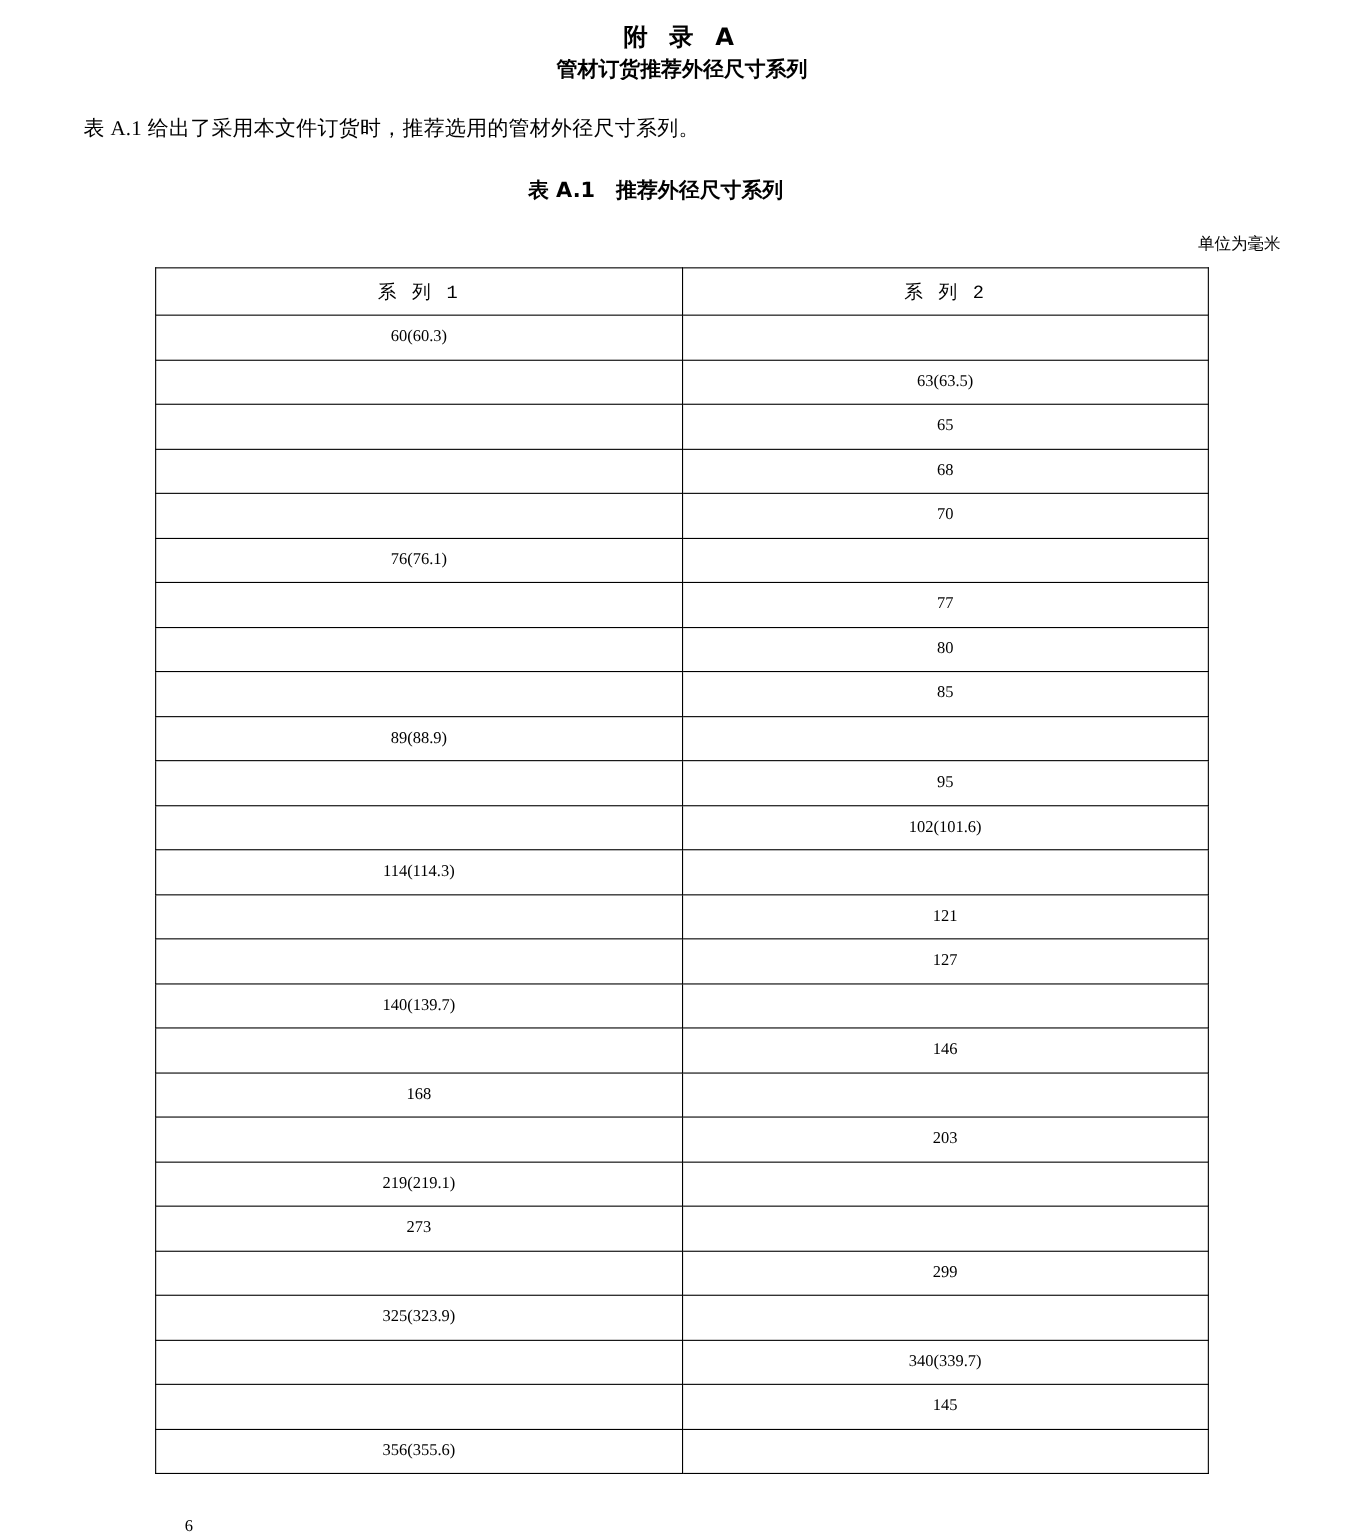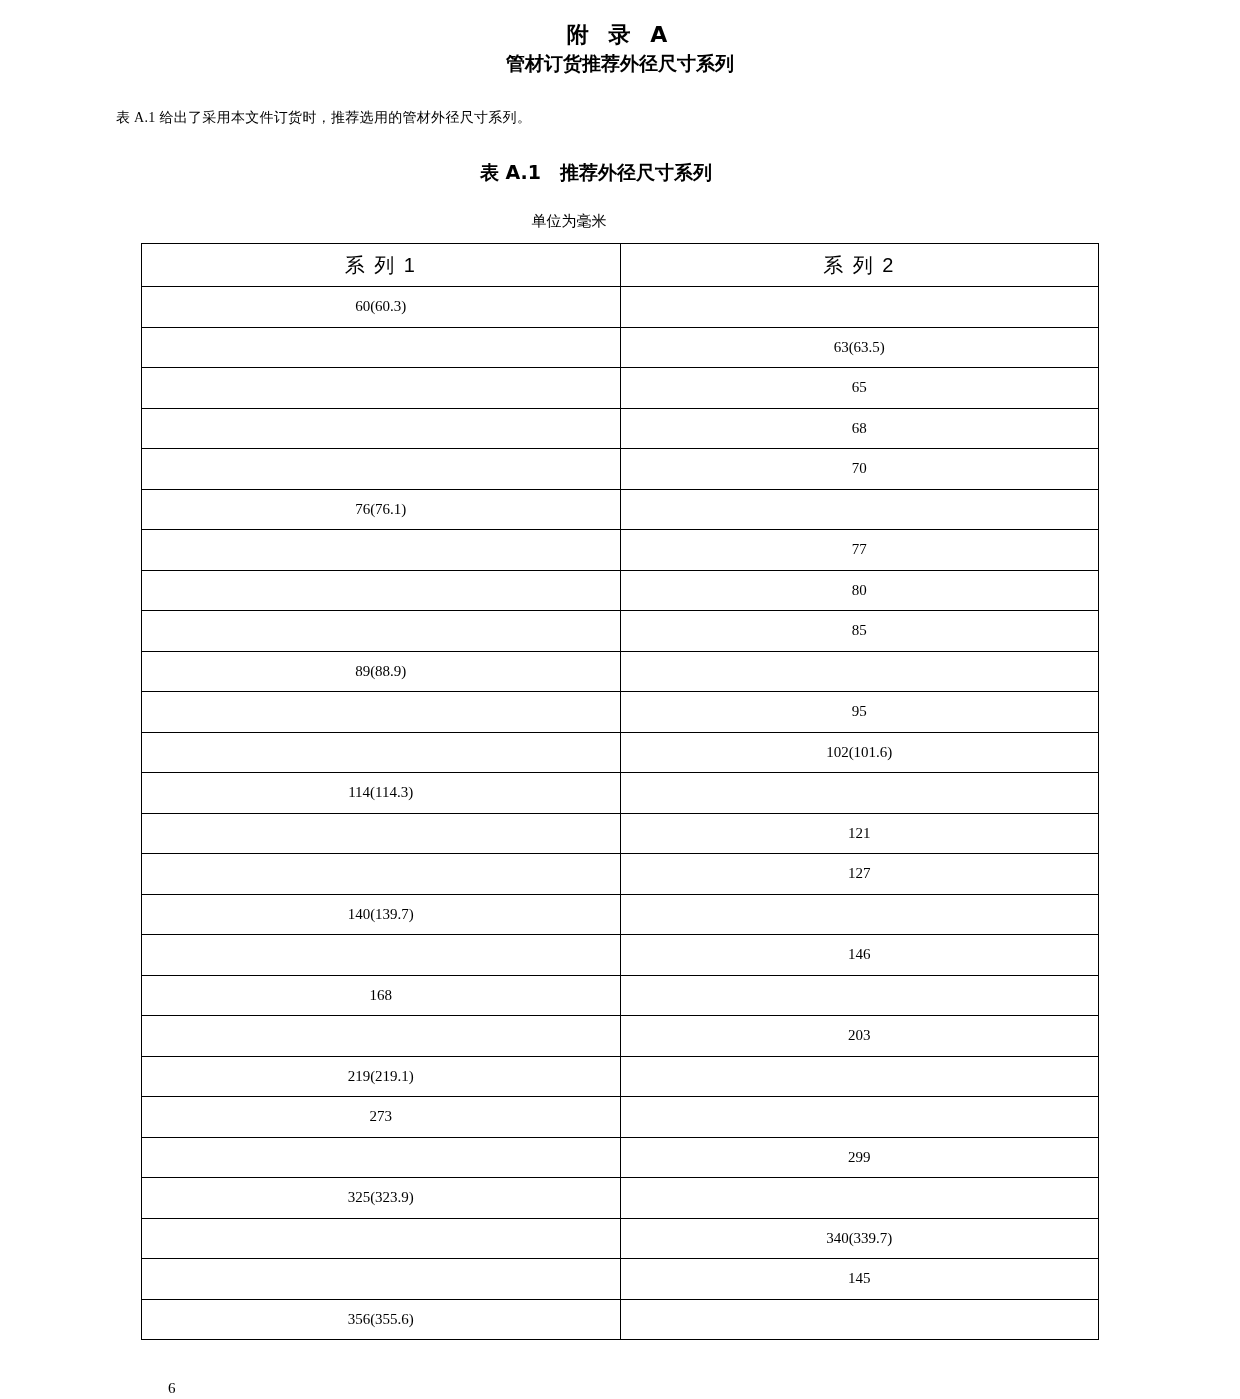--- a/index.html
+++ b/index.html
@@ -40,58 +40,58 @@
   }
   .appendix-name {
     text-align: center;
     font-family: "DejaVu Sans", "Liberation Sans", sans-serif;
     font-weight: bold;
     font-size: 19px;
     margin-top: 0;
     line-height: 26px;
   }
   .intro-para {
-    font-size: 14px;
+    font-size: 19px;
     line-height: 28px;
     margin: 28px 0 0 0;
-    padding-left: 116px;
+    padding-left: 76px;
     letter-spacing: 0.3px;
   }
   .table-caption {
     text-align: center;
     font-family: "DejaVu Sans", "Liberation Sans", sans-serif;
     font-weight: bold;
     font-size: 19px;
     margin-top: 28px;
     padding-right: 48px;
   }
   .unit-note {
-    text-align: center;
+    text-align: right;
     font-size: 15px;
     margin-top: 26px;
-    padding-right: 102px;
+    padding-right: 76px;
   }
   table.dim-table {
     border-collapse: collapse;
     width: 958px;
     margin: 12px auto 0 auto;
     table-layout: fixed;
   }
   table.dim-table th,
   table.dim-table td {
     border: 1px solid #000000;
     height: 37.5px;
     text-align: center;
     vertical-align: middle;
     font-size: 15px;
     font-family: "Liberation Serif", "DejaVu Serif", serif;
   }
   table.dim-table th {
-    font-size: 20px;
-    font-family: Liberation Sans, sans-serif;
+    font-size: 17px;
+    font-family: Liberation Mono, monospace;
     font-weight: normal;
     letter-spacing: 2px;
     height: 40px;
   }
   .page-number {
     position: absolute;
     left: 168px;
     bottom: 22px;
     font-size: 15px;
     font-family: "Liberation Serif", "DejaVu Serif", serif;

